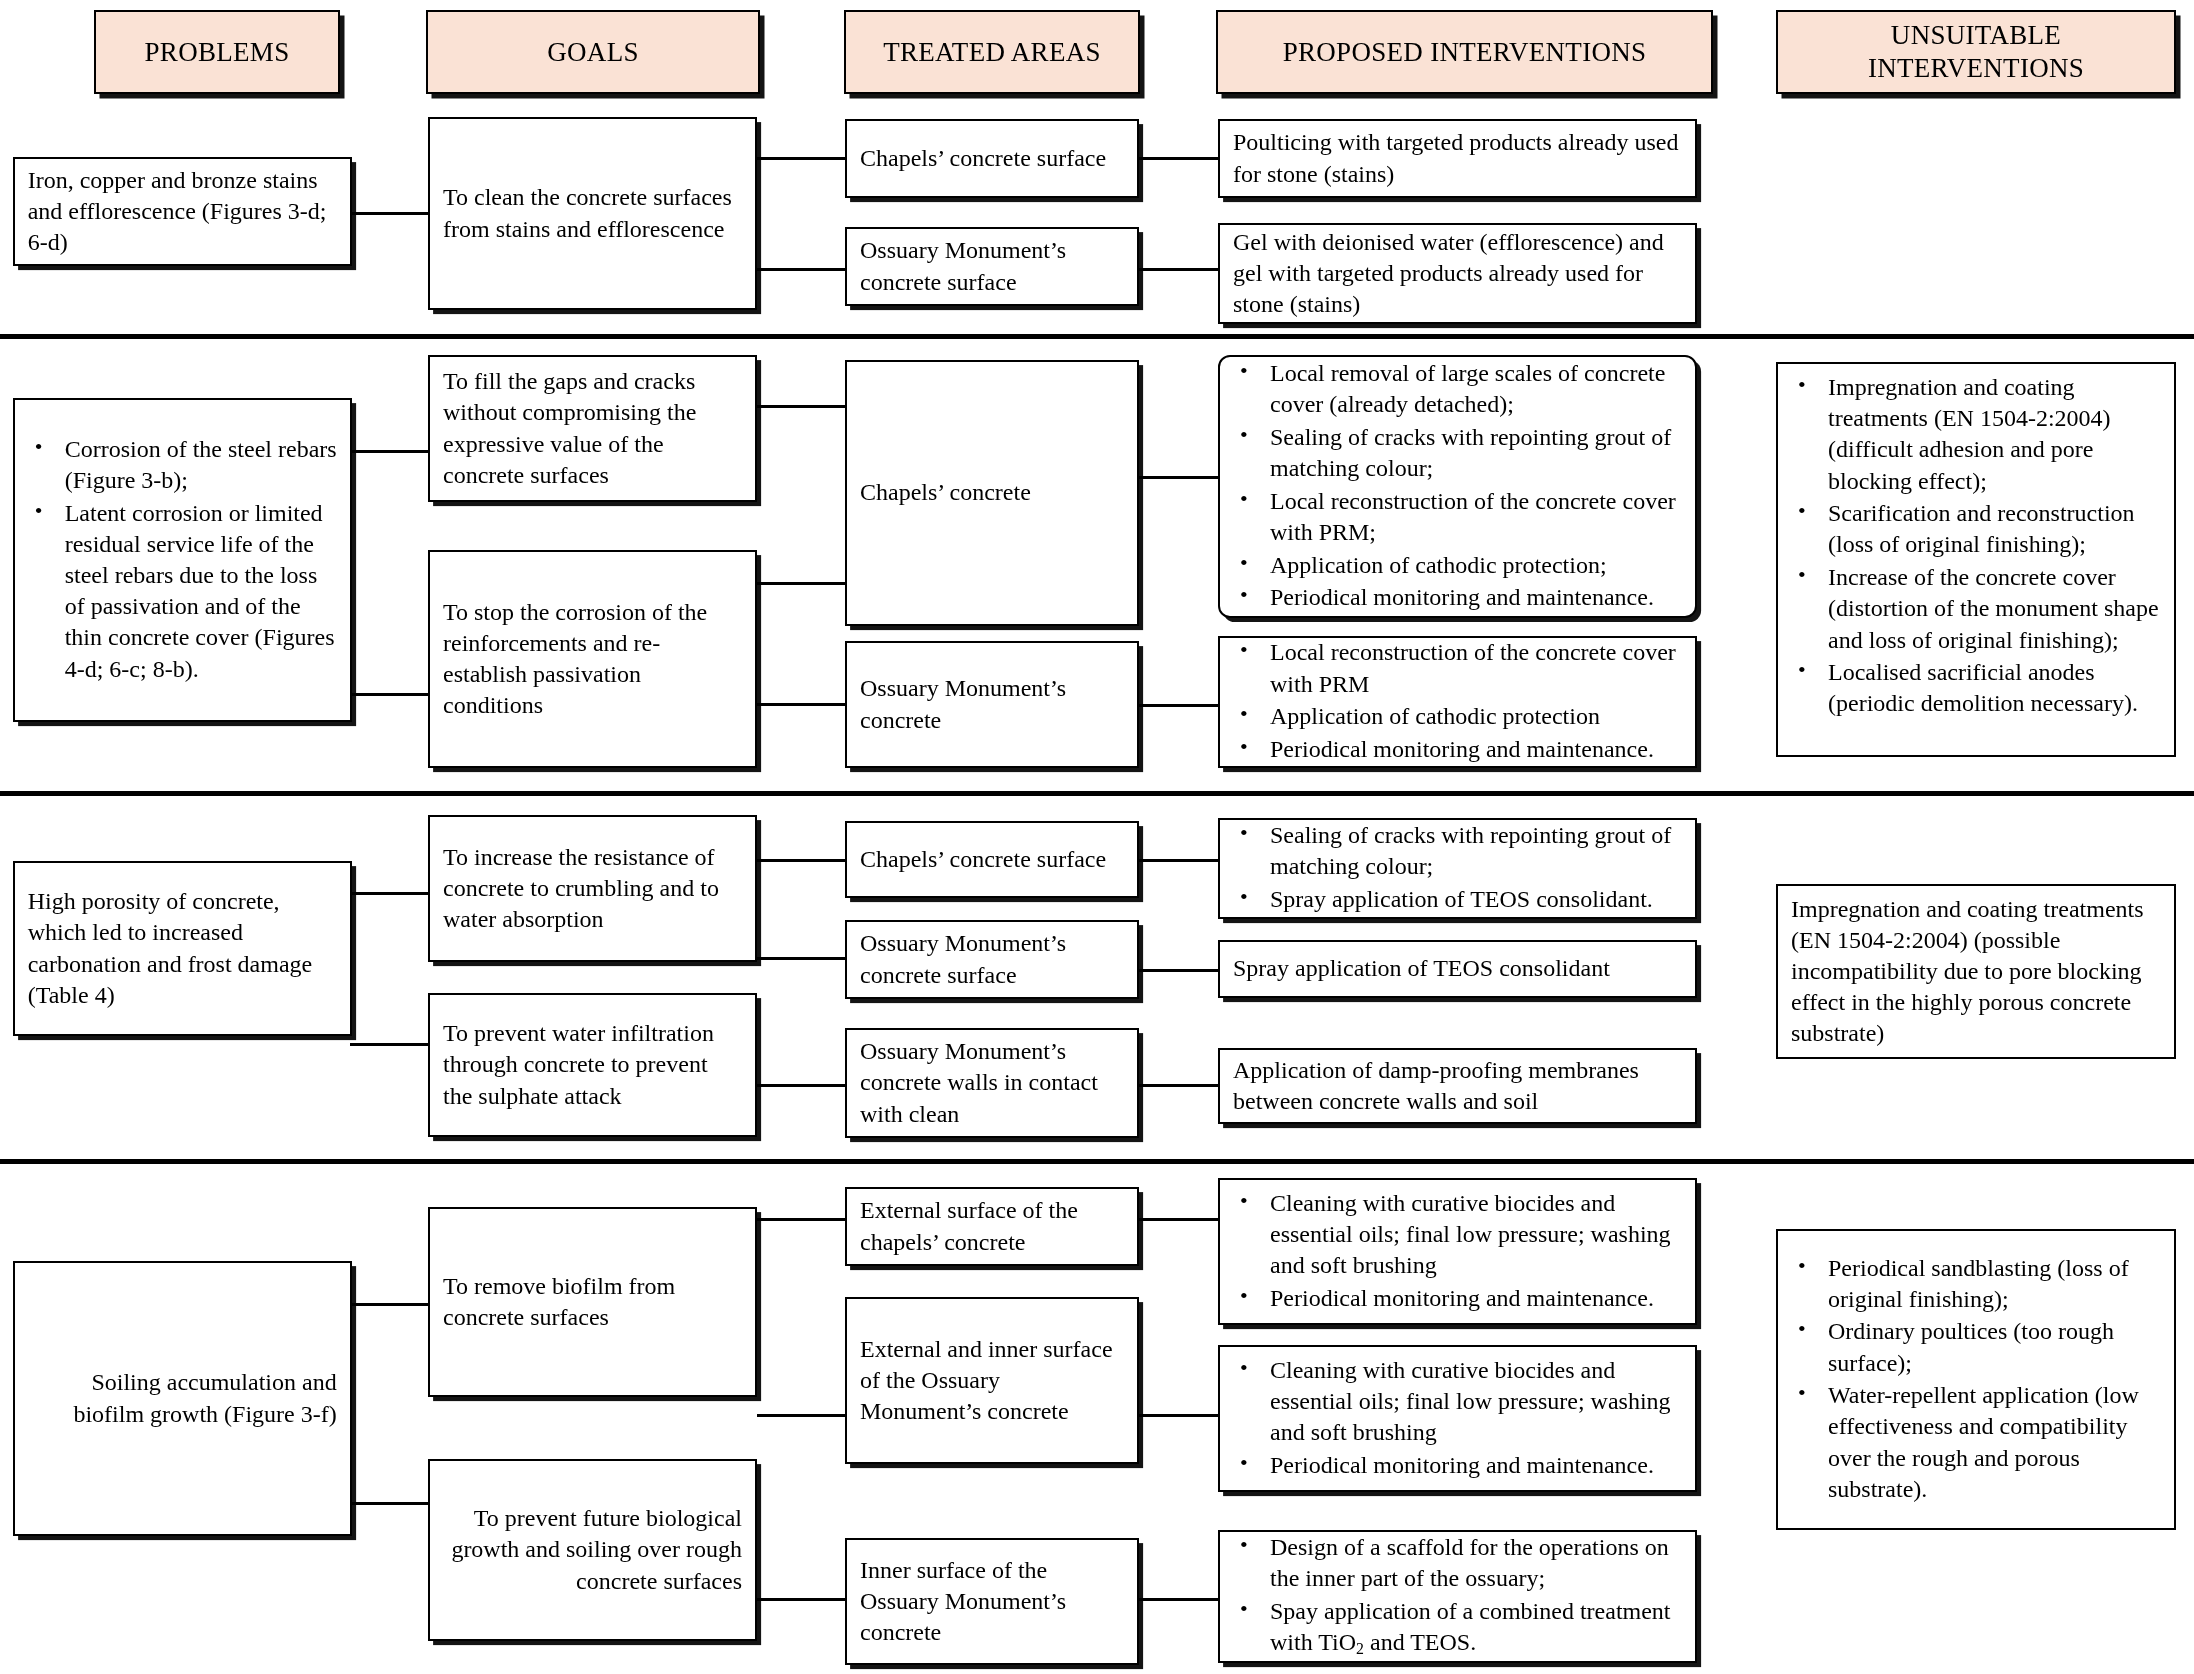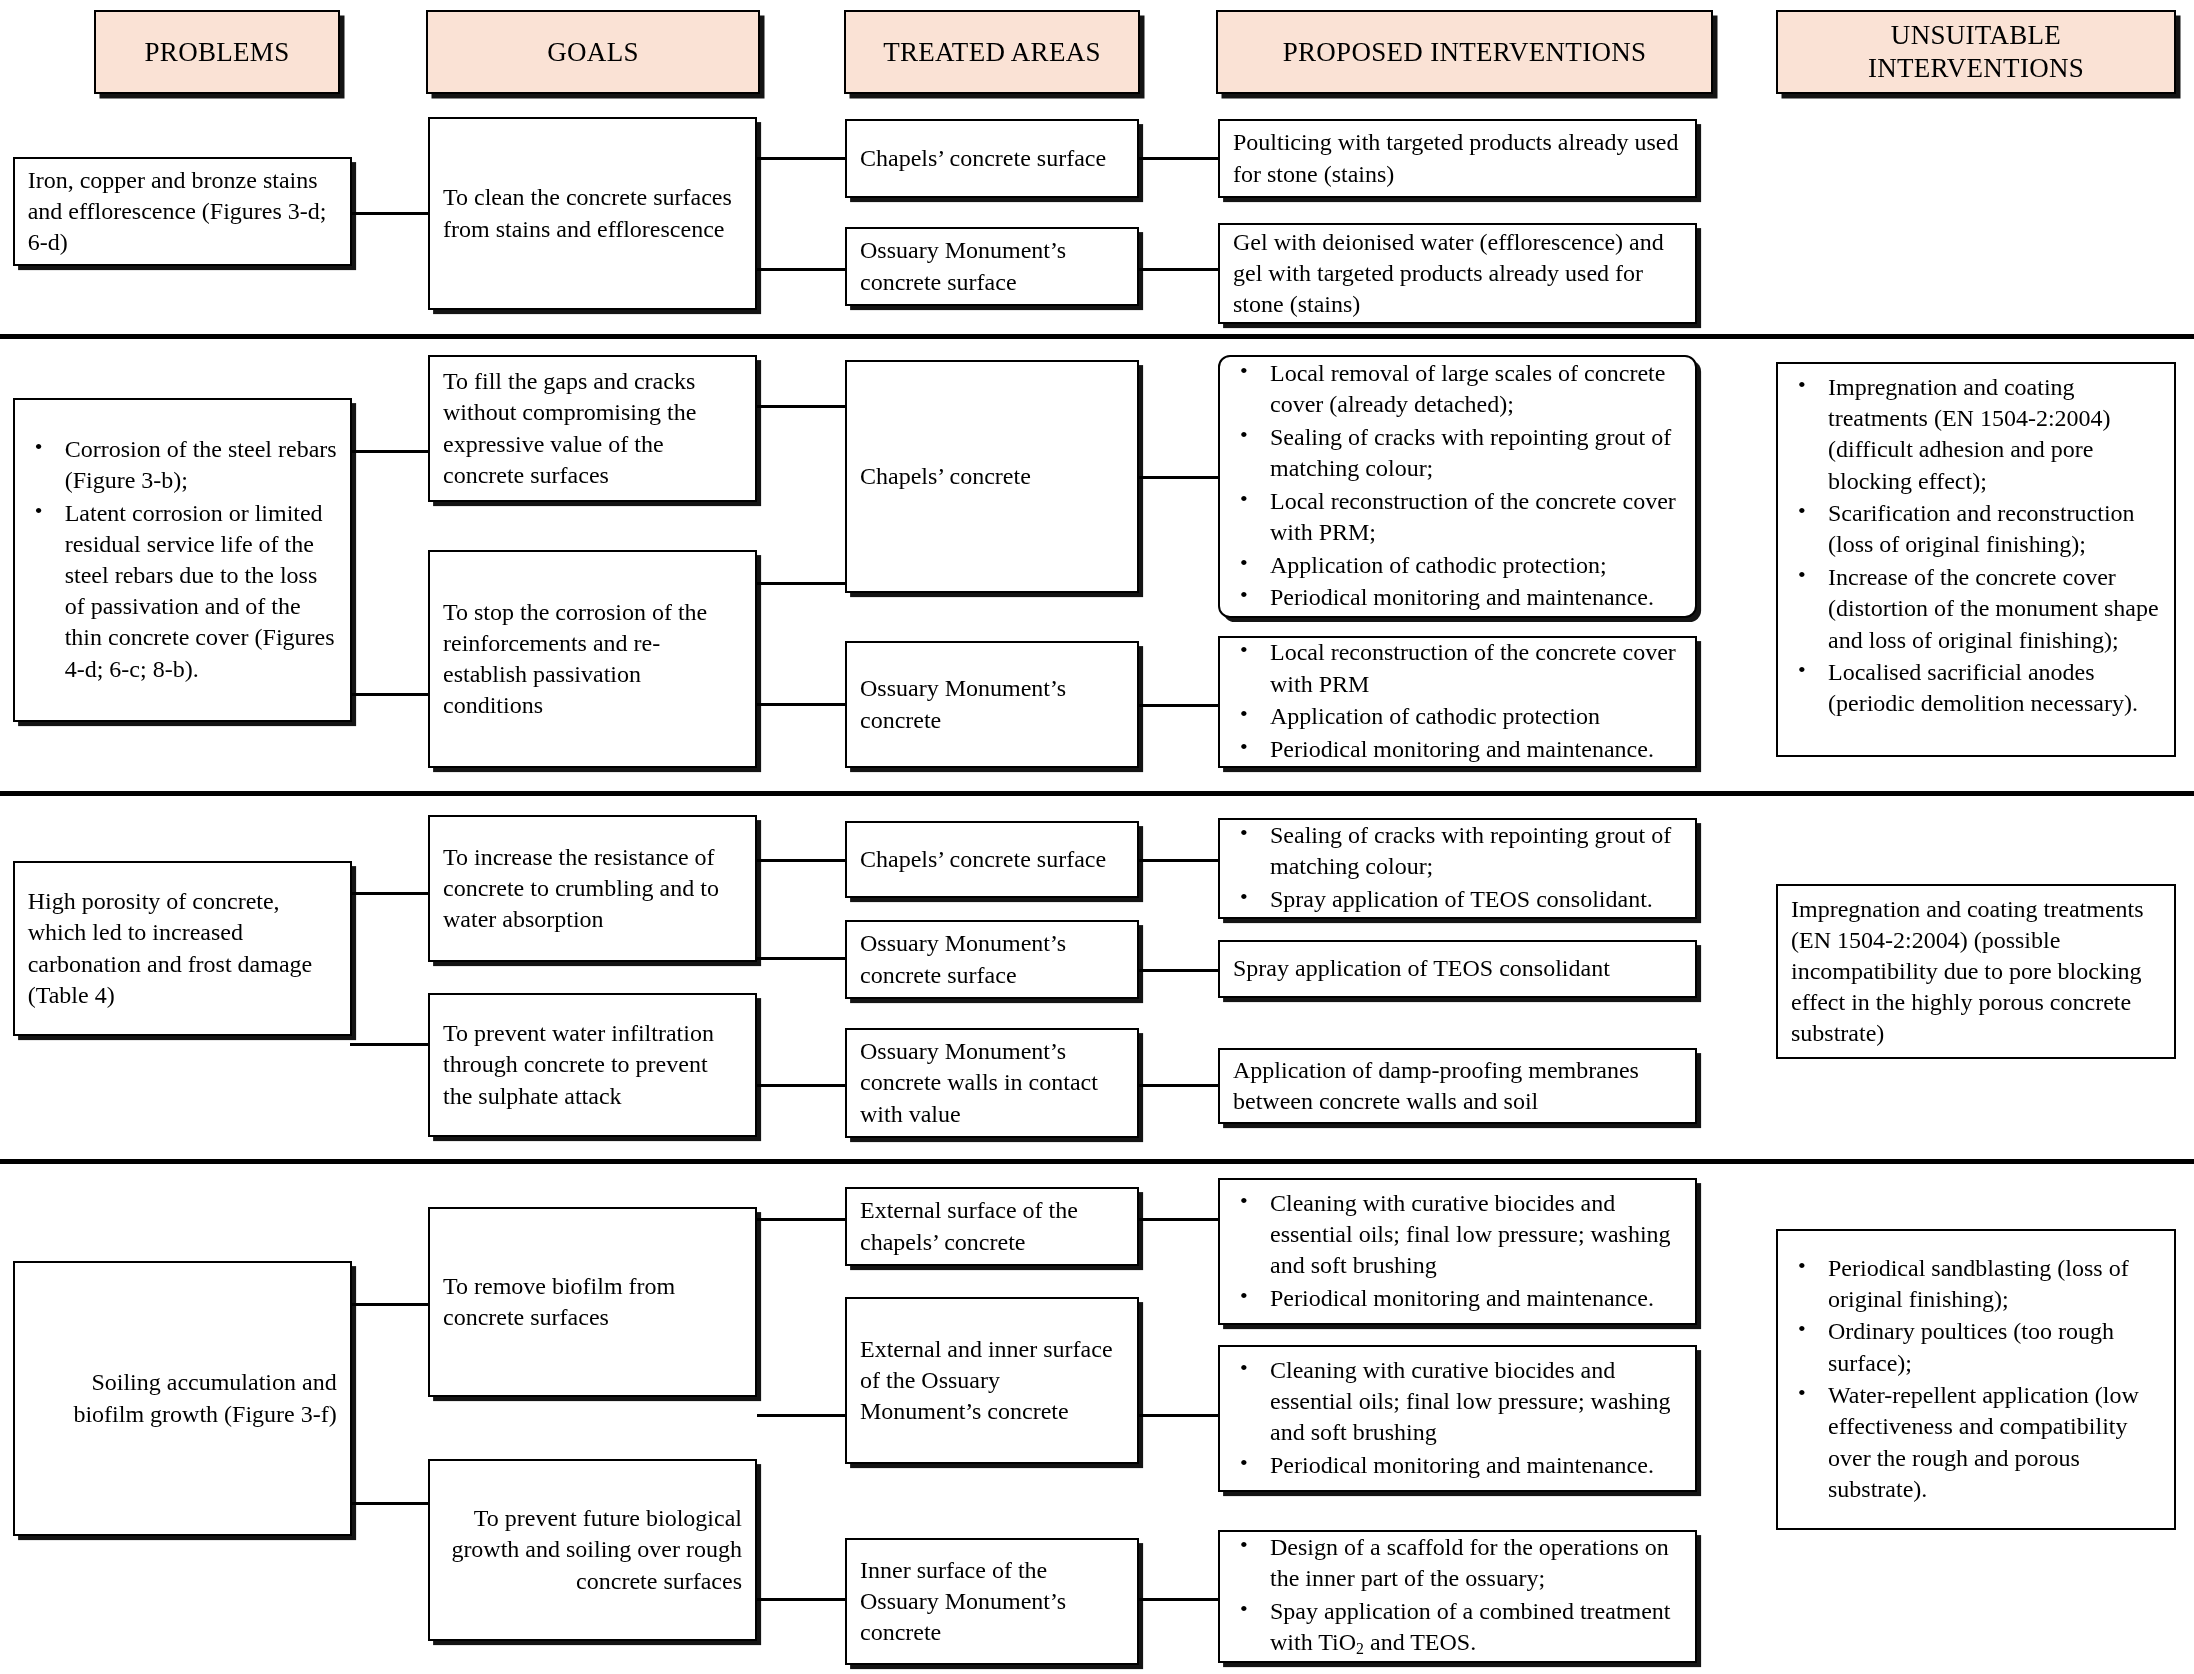--- a/index.html
+++ b/index.html
@@ -132,21 +132,21 @@
     </ul>
   </div>
 
   <div class="box" style="left:428px; top:355px; width:329px; height:147px;">
     <span class="txt">To fill the gaps and cracks without compromising the expressive  value of the concrete surfaces</span>
   </div>
   <div class="box" style="left:428px; top:550px; width:329px; height:218px;">
     <span class="txt">To stop the corrosion of the reinforcements and re-establish passivation conditions</span>
   </div>
 
-  <div class="box" style="left:845px; top:360px; width:294px; height:233px;">
+  <div class="box" style="left:845px; top:360px; width:294px; height:266px;">
     <span class="txt">Chapels’ concrete</span>
   </div>
   <div class="box" style="left:845px; top:641px; width:294px; height:127px;">
     <span class="txt">Ossuary Monument’s concrete</span>
   </div>
 
   <div class="box" style="left:1218px; top:355px; width:479px; height:263px; align-items:center;border-radius:12px;">
     <ul>
       <li><span>Local removal of large scales of concrete cover (already detached);</span></li>
       <li><span>Sealing of cracks with repointing grout of matching colour;</span></li>
@@ -192,21 +192,21 @@
     <span class="txt">To prevent water infiltration through concrete to prevent the sulphate attack</span>
   </div>
 
   <div class="box" style="left:845px; top:821px; width:294px; height:77px;">
     <span class="txt">Chapels’ concrete surface</span>
   </div>
   <div class="box" style="left:845px; top:920px; width:294px; height:79px;">
     <span class="txt">Ossuary Monument’s concrete surface</span>
   </div>
   <div class="box" style="left:845px; top:1028px; width:294px; height:110px;">
-    <span class="txt">Ossuary Monument’s concrete walls in contact with value</span>
+    <span class="txt">Ossuary Monument’s concrete walls in contact with clean</span>
   </div>
 
   <div class="box" style="left:1218px; top:818px; width:479px; height:101px; align-items:center;">
     <ul>
       <li><span>Sealing of cracks with repointing grout of matching colour;</span></li>
       <li><span>Spray application of TEOS consolidant.</span></li>
     </ul>
   </div>
   <div class="box" style="left:1218px; top:940px; width:479px; height:58px;">
     <span class="txt">Spray application of TEOS consolidant</span>

